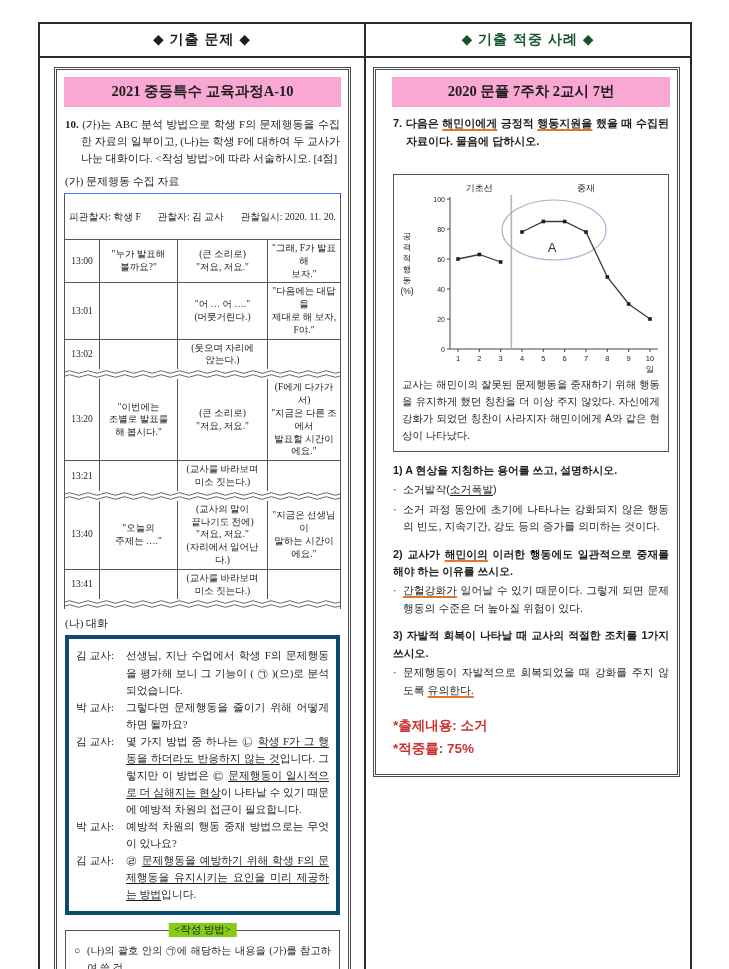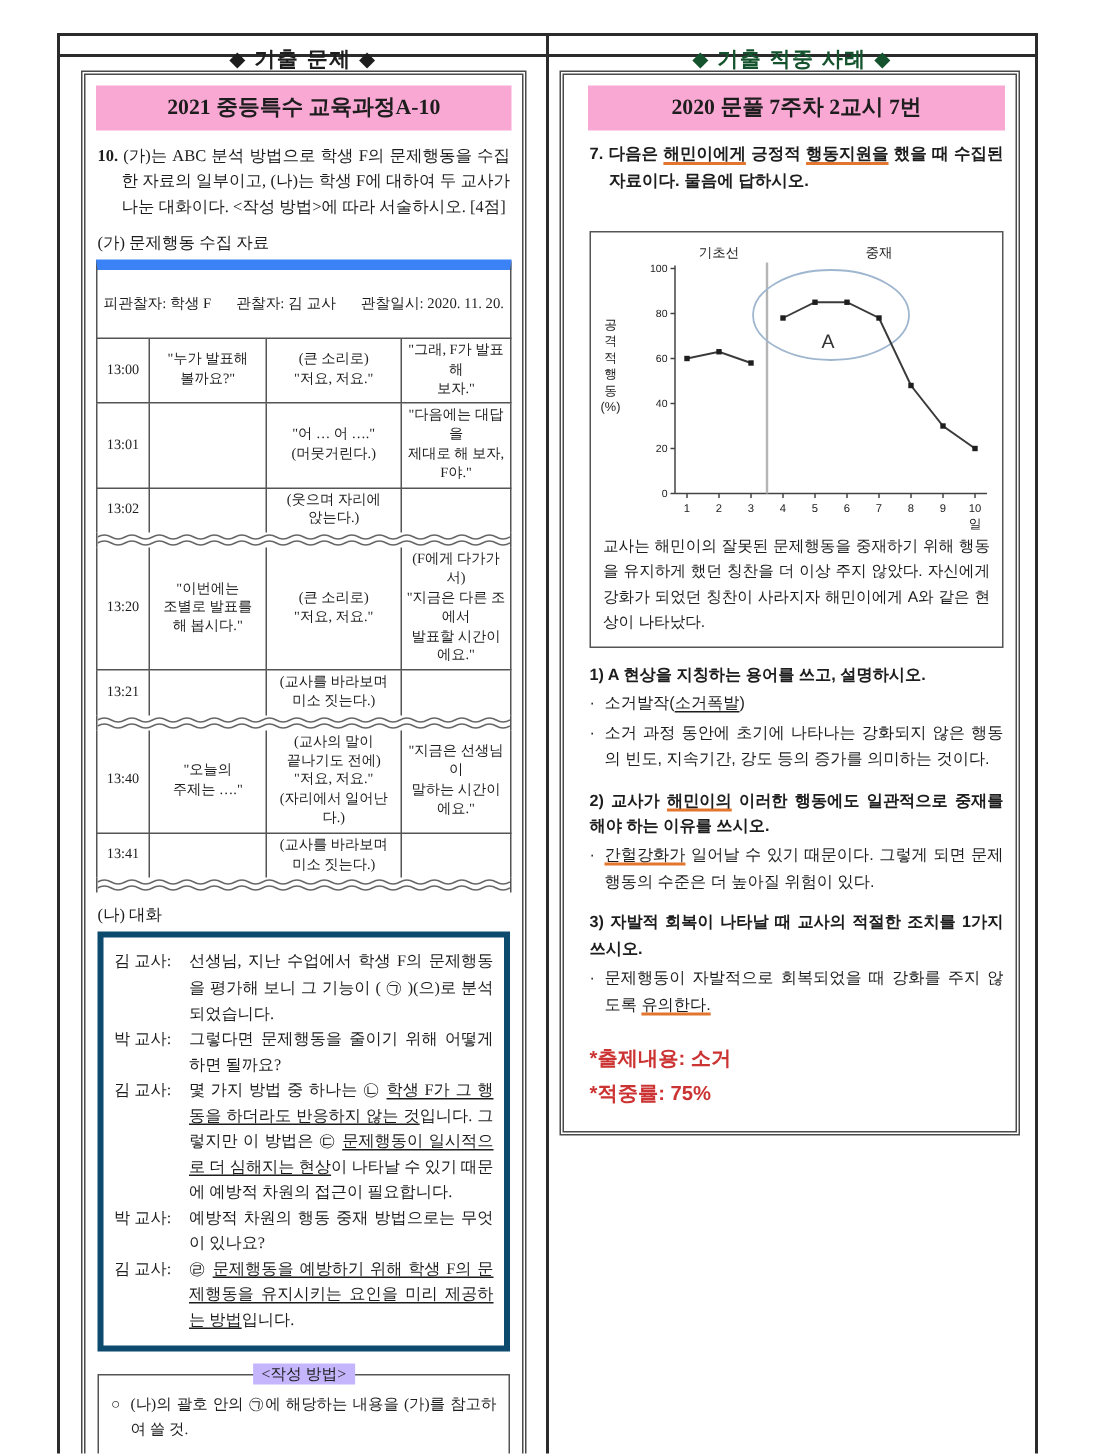--- a/index.html
+++ b/index.html
@@ -9,21 +9,21 @@
     font-family:"Liberation Serif","DejaVu Serif",serif; color:#1d1d1d;
   }
   .outer {
     position:absolute; left:38px; top:22px; width:654px; min-height:806px;
     border:2px solid #2b2b2b; border-bottom:none; display:flex; background:#fff;
   }
   .col { display:flex; flex-direction:column; }
   .col.left  { width:330px; border-right:2px solid #2b2b2b; }
   .col.right { flex:1; }
   .col-header {
-    height:14px; line-height:30px; text-align:center; font-weight:bold;
+    height:34px; line-height:30px; text-align:center; font-weight:bold;
     font-size:14px; border-bottom:2px solid #2b2b2b; letter-spacing:1px;
     font-family:"Liberation Sans","DejaVu Sans",sans-serif;
   }
   .col-header.red { color:#14532d; }
 
   .inner-box { margin:9px 13px 0 14px; border:3px double #4a4a4a; padding:7px; background:#fff; }
   .col.right .inner-box { margin:9px 10px 0 7px;padding-left:16px; }
 
   .title-bar {
     background:#f9a8d4; text-align:center; font-weight:bold; font-size:14.5px;
@@ -31,39 +31,39 @@
   }
 
   
   .q10 { font-size:11px; line-height:1.55; text-align:justify; margin:9px 1px 7px; padding-left:16px; text-indent:-16px; }
   .q10 .q-num { font-weight:bold; }
   .sub-label { font-size:11px; margin:5px 0 4px 1px; }
 
   table.abc { border-collapse:separate; border-spacing:0; width:100%; font-size:9.5px; line-height:1.35; table-layout:fixed; }
   .abc td, .abc th { border-right:1px solid #555; border-bottom:1px solid #555; padding:2px 2px; text-align:center; vertical-align:middle; white-space:pre-line; font-weight:normal; }
   .abc tr td:first-child, .abc tr th:first-child { border-left:1px solid #555; }
-  .abc tr.meta td { border-top:7px solid #3b82f6; padding:3px 4px; }
+  .abc tr.meta td { border-top:1px solid #3b82f6; padding:3px 4px; }
   .abc th { font-weight:normal; }
   .abc .meta-flex { display:flex; justify-content:space-between; font-size:9.8px; }
   .abc col.c-time { width:36px; }
   .abc col.c-a { width:78px; }
   .abc col.c-b { width:90px; }
   .abc tr.no-bb td { border-bottom:none; }
   .abc tr.tear td { border-bottom:none; padding:0; height:10px; }
   .abc tr.tear svg { display:block; width:100%; height:10px; }
 
   .dialog { border:4px solid #0c4a6e; padding:8px 7px; font-size:10.8px; line-height:1.58; margin:3px 1px 0; }
   .dialog-line { display:flex; }
   .speaker { flex:0 0 50px; white-space:nowrap; }
   .dtext { flex:1; text-align:justify; }
   .u-black { text-decoration:underline; text-underline-offset:2px; }
   .u-orange { text-decoration:underline; text-decoration-color:#e2762e; text-decoration-thickness:1.5px; text-underline-offset:2px; }
 
   .method { position:relative; border:1px solid #555; margin:15px 1px 5px; padding:12px 8px 8px; }
-  .method-title { position:absolute; top:-8px; left:50%; transform:translateX(-50%); background:#c4b5fd; padding:0 6px; font-size:10.5px; white-space:nowrap; }
+  .method-title { position:absolute; top:-8px; left:50%; transform:translateX(-50%); background:#84cc16; padding:0 6px; font-size:10.5px; white-space:nowrap; }
   .method-item { display:flex; font-size:10.3px; line-height:1.6; text-align:justify; }
   .method-bullet { flex:0 0 13px; }
 
   
   .right-body { font-family:"Liberation Sans","DejaVu Sans",sans-serif; }
   .q7 { font-size:11px; font-weight:bold; line-height:1.6; margin:8px 1px 24px; text-align:justify; padding-left:13px; text-indent:-13px; }
   .graph-box { border:1px solid #555; margin:2px 1px 8px; }
   .chart-row { display:flex; align-items:flex-start; padding:4px 0 0 4px; }
   .ylabel { display:flex; flex-direction:column; align-items:center; font-size:8.5px; line-height:1.3; margin-top:52px; width:18px; color:#222; }
   .graph-para { font-size:10.4px; line-height:1.62; padding:0 8px 6px; text-align:justify; }

